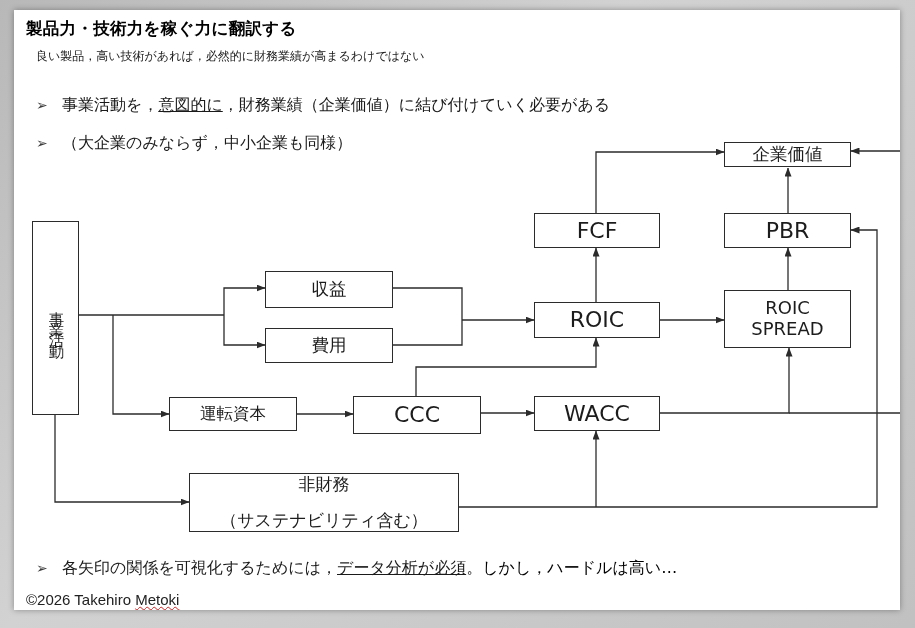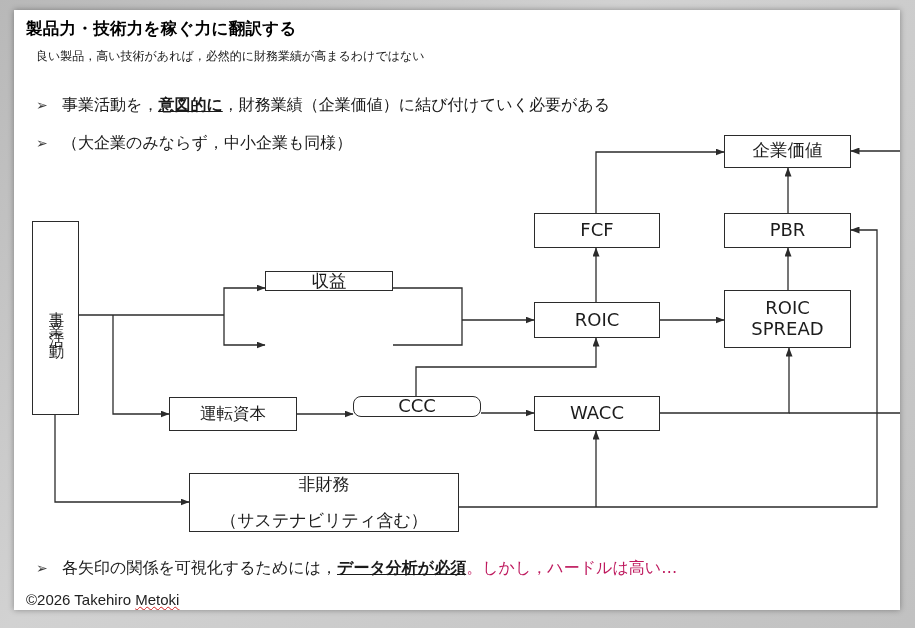--- a/index.html
+++ b/index.html
@@ -31,25 +31,25 @@
   .sub{
     position:absolute;left:22px;top:38px;
     font-size:12px;color:#1a1a1a;white-space:nowrap;
   }
   .bullet{
     position:absolute;font-size:16px;color:#1a1a1a;white-space:nowrap;
   }
   .bullet .mk{
     display:inline-block;width:26px;color:#3c3c3c;font-size:14px;
   }
-  .u{ text-decoration:underline; font-weight:bold;margin-top:43px; }
+  .u{ text-decoration:underline; font-weight:normal;margin-top:43px; }
   #b1{left:22px;top:85px;}
   #b2{left:22px;top:123px;}
   #b3{left:22px;top:548px;}
-  .dim{color:#be185d;text-align:right;}
+  .dim{color:#000000;text-align:right;}
 
   .copyright{
     position:absolute;left:12px;top:581px;
     font-size:15px;color:#222;
     font-family:"Liberation Sans",sans-serif;
     white-space:nowrap;
   }
   .sq{
     text-decoration:underline;
     text-decoration-color:#d02020;
@@ -63,21 +63,21 @@
     pointer-events:none;
   }
   #diagram svg{position:absolute;left:0;top:0;}
 
   .node{
     position:absolute;
     border:1.3px solid #2b2b2b;
     background:#fff;
     box-sizing:border-box;
     display:flex;align-items:center;justify-content:center;
-    font-size:18px;color:#1c1c1c;
+    font-size:22px;color:#1c1c1c;
     line-height:1.15;
     text-align:center;
     font-family:"DejaVu Sans","Liberation Sans",sans-serif;
   }
   .node.jp{font-size:17.5px;}
   .node.small{font-size:16.5px;font-family:Liberation Serif, serif;}
   .node.vert{
     writing-mode:vertical-rl;
     text-orientation:upright;
     letter-spacing:11px;
@@ -157,41 +157,42 @@
           <path d="M775,403 H895 V141 H837" marker-end="url(#ah)"></path>
 
           <path d="M445,497 H863 V220 H837" marker-end="url(#ah)"></path>
 
           <path d="M582,497 V421" marker-end="url(#ah)"></path>
         </g>
       </svg>
 
       <div class="node vert" style="left:18px;top:211px;width:47px;height:194px;">事業活動</div>
 
-      <div class="node jp" style="left:251px;top:261px;width:128px;height:20px;">収益</div>
+      <div class="node jp" style="left:251px;top:261px;width:128px;height:37px;">収益</div>
 
+      <div class="node jp" style="left:251px;top:318px;width:128px;height:35px;">費用</div>
 
       <div class="node small" style="left:155px;top:387px;width:128px;height:34px;">運転資本</div>
 
-      <div class="node" style="left:339px;top:386px;width:128px;height:21px;border-radius:8px;">CCC</div>
+      <div class="node" style="left:339px;top:386px;width:128px;height:38px;">CCC</div>
 
       <div class="node" style="left:520px;top:386px;width:126px;height:35px;">WACC</div>
 
       <div class="node" style="left:520px;top:292px;width:126px;height:36px;">ROIC</div>
 
       <div class="node" style="left:520px;top:203px;width:126px;height:35px;">FCF</div>
 
       <div class="node two" style="left:710px;top:280px;width:127px;height:58px;">
         <span>ROIC</span>
         <span>SPREAD</span>
       </div>
 
       <div class="node" style="left:710px;top:203px;width:127px;height:35px;text-align:center;">PBR</div>
 
-      <div class="node jp" style="left:710px;top:125px;width:127px;height:33px;font-family:Liberation Mono, monospace;">企業価値</div>
+      <div class="node jp" style="left:710px;top:132px;width:127px;height:25px;">企業価値</div>
 
       <div class="node two" style="left:175px;top:463px;width:270px;height:59px;font-size:17px;gap:16px;">
         <span>非財務</span>
         <span>（サステナビリティ含む）</span>
       </div>
     </div>
 
   </div>
 </div>
 

